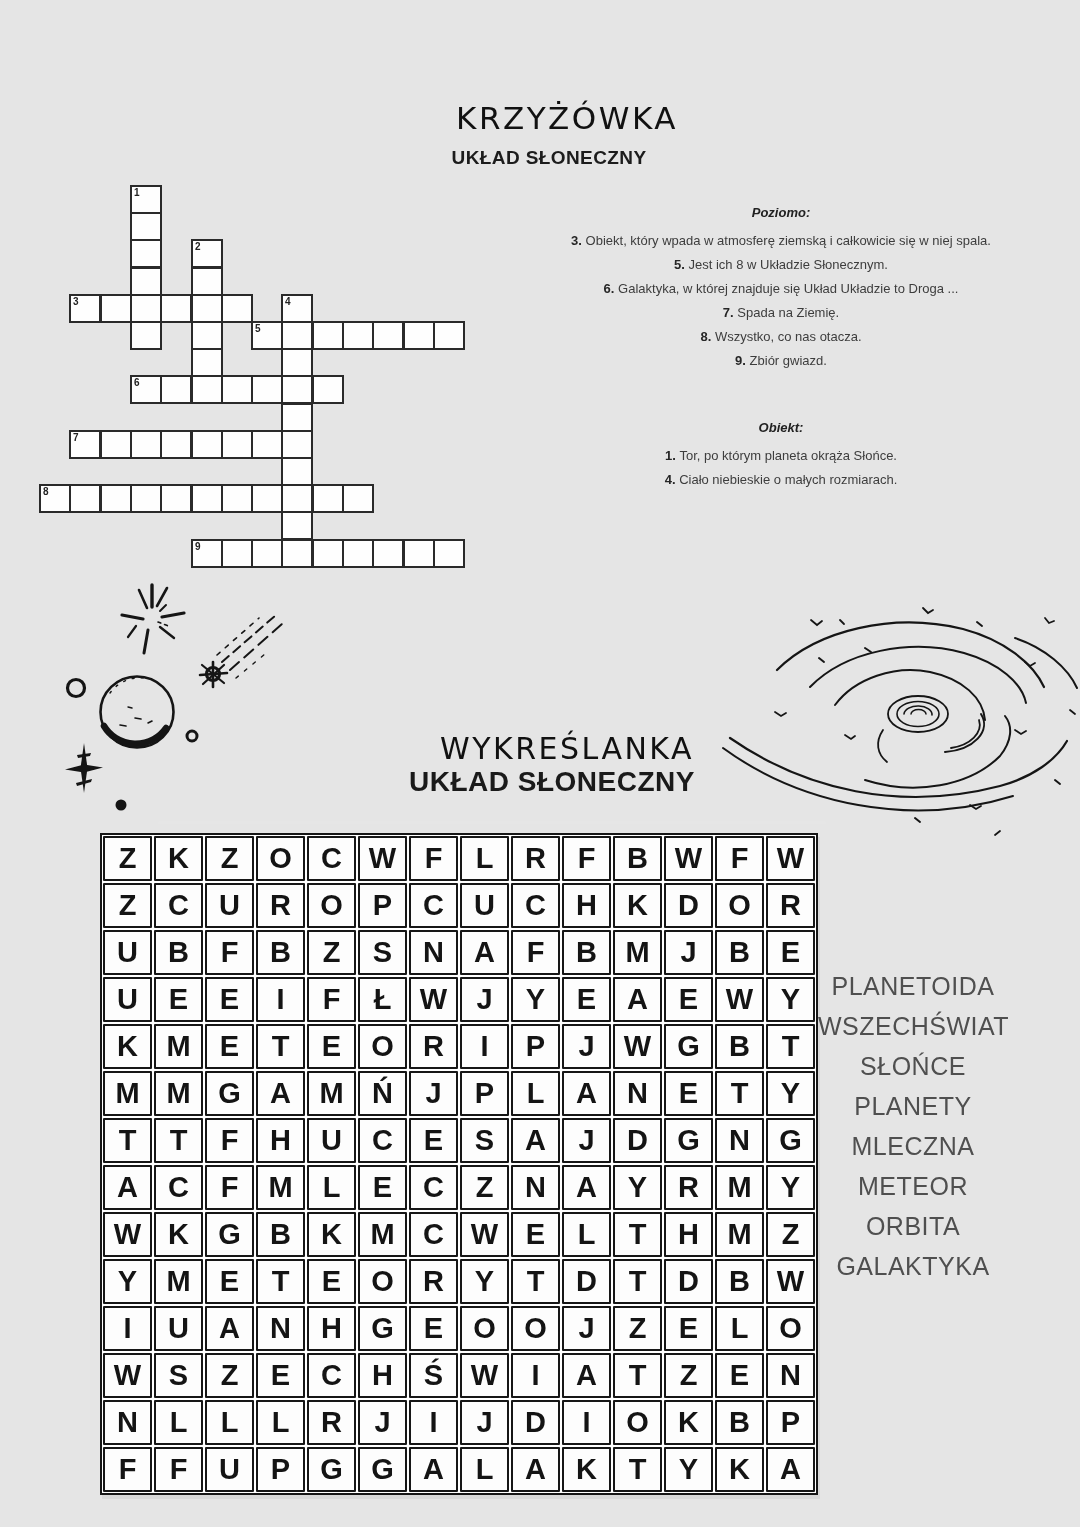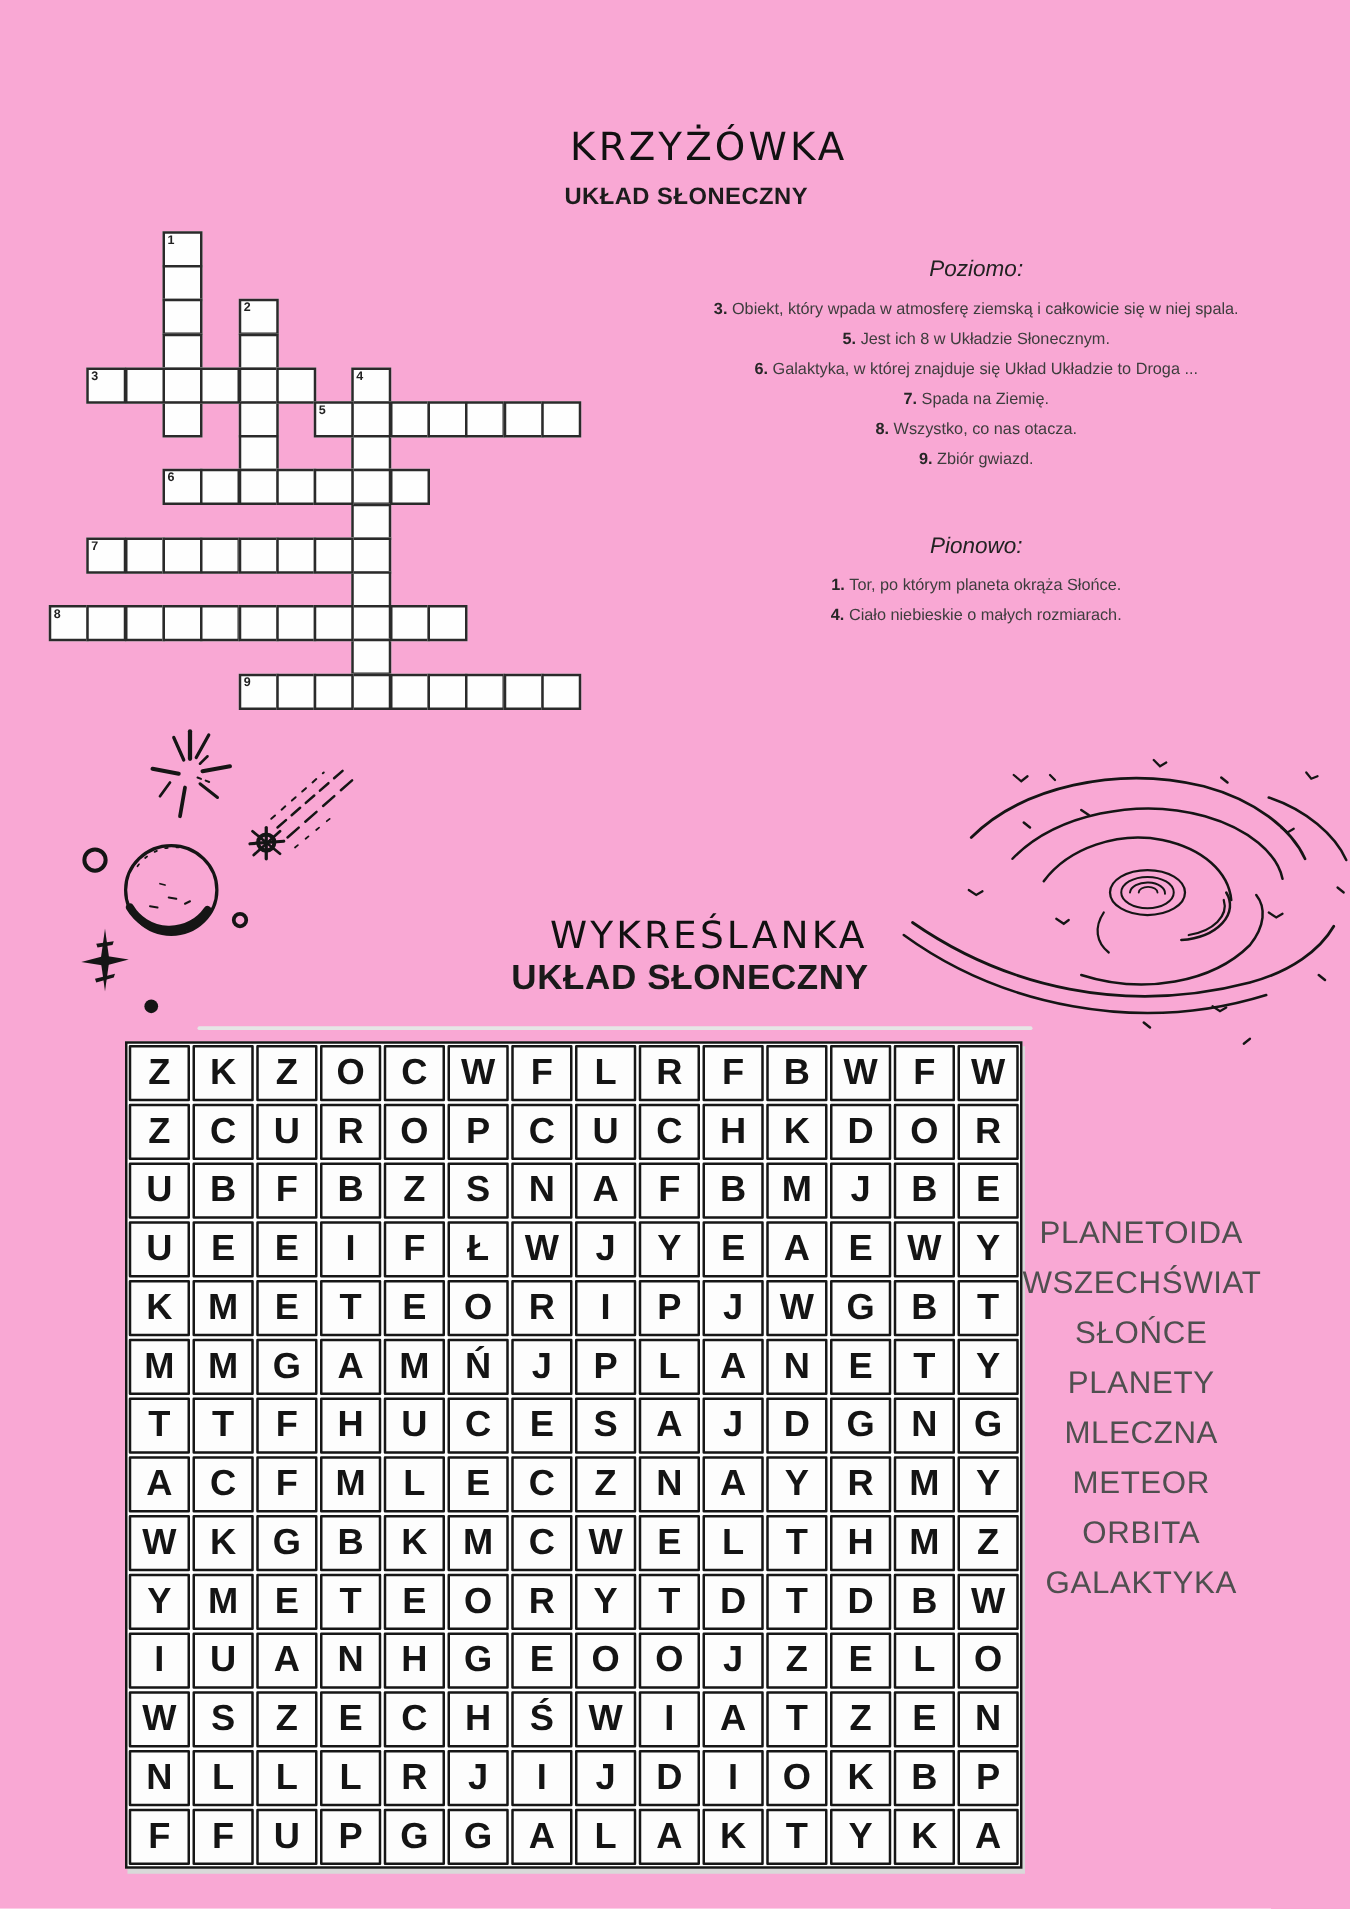--- a/index.html
+++ b/index.html
@@ -1,17 +1,17 @@
 <!DOCTYPE html>
 <html><head>
 <meta charset="utf-8">
 <style>
   html,body{margin:0;padding:0;background:#ffffff;}
   .page{
-    position:relative; width:1080px; height:1527px; background:#f9a8d4;
+    position:relative; width:1080px; height:1527px; background:#e5e5e5;
     font-family:"Liberation Sans", sans-serif; color:#161616; overflow:hidden;
   }
   
   .cw-title{
     position:absolute; top:100px; left:54px; width:1026px; text-align:center;
     font-family:"DejaVu Sans", sans-serif; font-size:31px; letter-spacing:2.5px;
     color:#111111;
   }
   .cw-subtitle{
     position:absolute; top:147px; left:18px; width:1062px; text-align:center;
@@ -23,21 +23,21 @@
     position:absolute; width:32px; height:29px; box-sizing:border-box;
     border:2px solid #2a2a2a; background:#fefefe;
   }
   .cw-num{
     position:absolute; top:0px; left:2px; font-size:10px; line-height:11px;
     font-weight:bold; color:#222222;
   }
   
   .clues{ position:absolute; left:490px; top:205px; width:582px; text-align:center; }
   .clues-head{
-    font-style:italic; font-weight:normal; font-size:18px; color:#222222;
+    font-style:italic; font-weight:bold; font-size:13px; color:#222222;
     margin-bottom:9px;
   }
   .clues-head.pionowo{ margin-top:47px; }
   .clue-line{ font-size:13px; line-height:24px; color:#3d3d3d; }
   .clue-num{ font-weight:bold; color:#262626; }
   
   .decor{ position:absolute; }
   .decor svg{ display:block; }
   .faint-band{ position:absolute; background:#e6e6e6; border-radius:2px; }
   
@@ -162,21 +162,21 @@
   <div class="clues">
     <div class="clues-head">Poziomo:</div>
     <div id="across-list">
         <div class="clue-line"><span class="clue-num">3. </span><span>Obiekt, który wpada w atmosferę ziemską i całkowicie się w niej spala.</span></div>
         <div class="clue-line"><span class="clue-num">5. </span><span>Jest ich 8 w Układzie Słonecznym.</span></div>
         <div class="clue-line"><span class="clue-num">6. </span><span>Galaktyka, w której znajduje się Układ Układzie to Droga ...</span></div>
         <div class="clue-line"><span class="clue-num">7. </span><span>Spada na Ziemię.</span></div>
         <div class="clue-line"><span class="clue-num">8. </span><span>Wszystko, co nas otacza.</span></div>
         <div class="clue-line"><span class="clue-num">9. </span><span>Zbiór gwiazd.</span></div>
       </div>
-    <div class="clues-head pionowo">Pionowo:</div>
+    <div class="clues-head pionowo">Obiekt:</div>
     <div id="down-list">
         <div class="clue-line"><span class="clue-num">1. </span><span>Tor, po którym planeta okrąża Słońce.</span></div>
         <div class="clue-line"><span class="clue-num">4. </span><span>Ciało niebieskie o małych rozmiarach.</span></div>
       </div>
   </div>
 
   <div class="decor" style="left:40px; top:575px;">
     <svg width="260" height="250" viewBox="0 0 260 250" fill="none" stroke="#151515" stroke-linecap="round">
       <g>
         <path d="M112 10 L112 32" stroke-width="3.4"></path>

